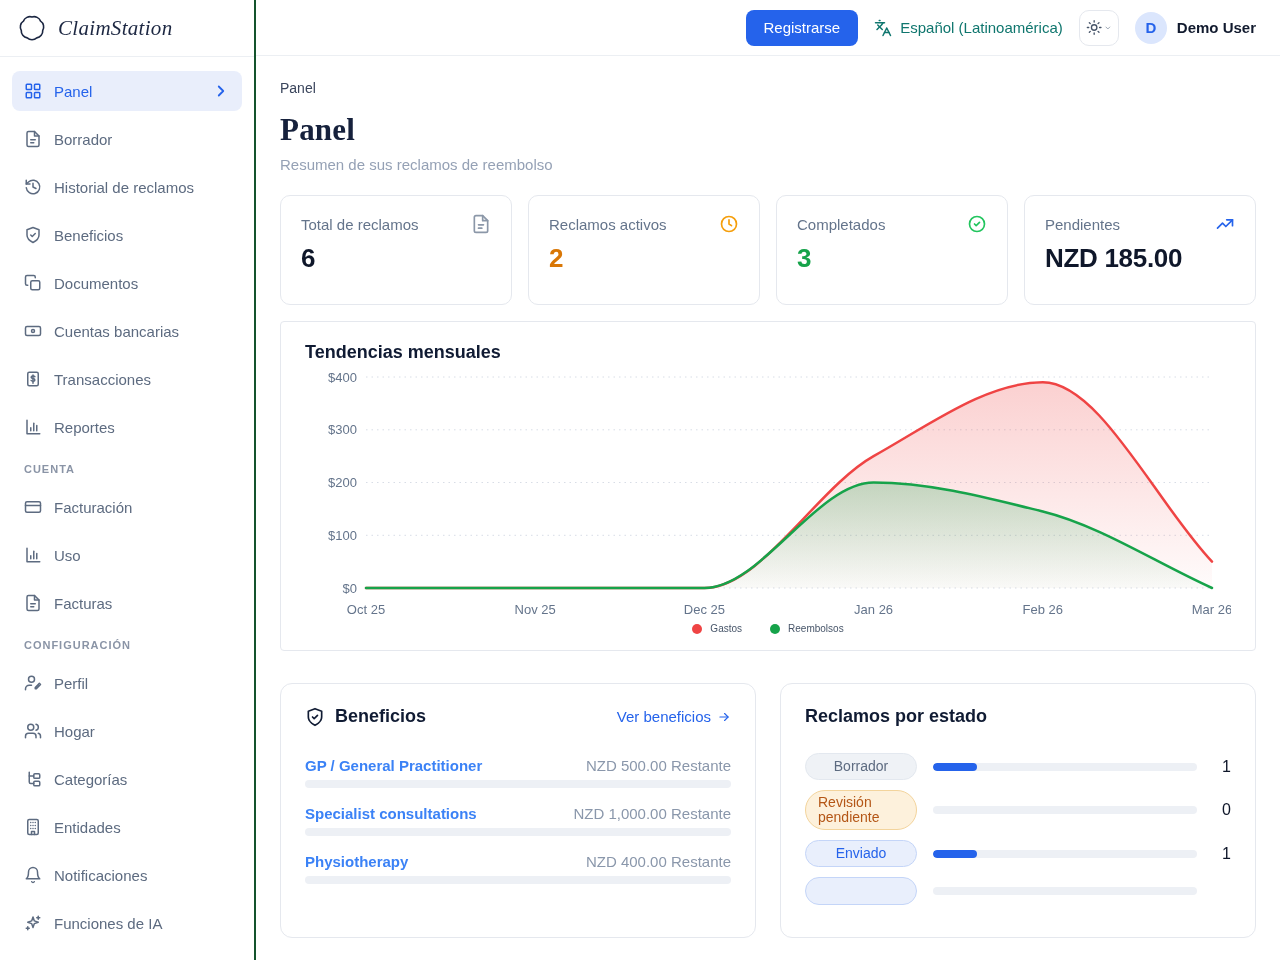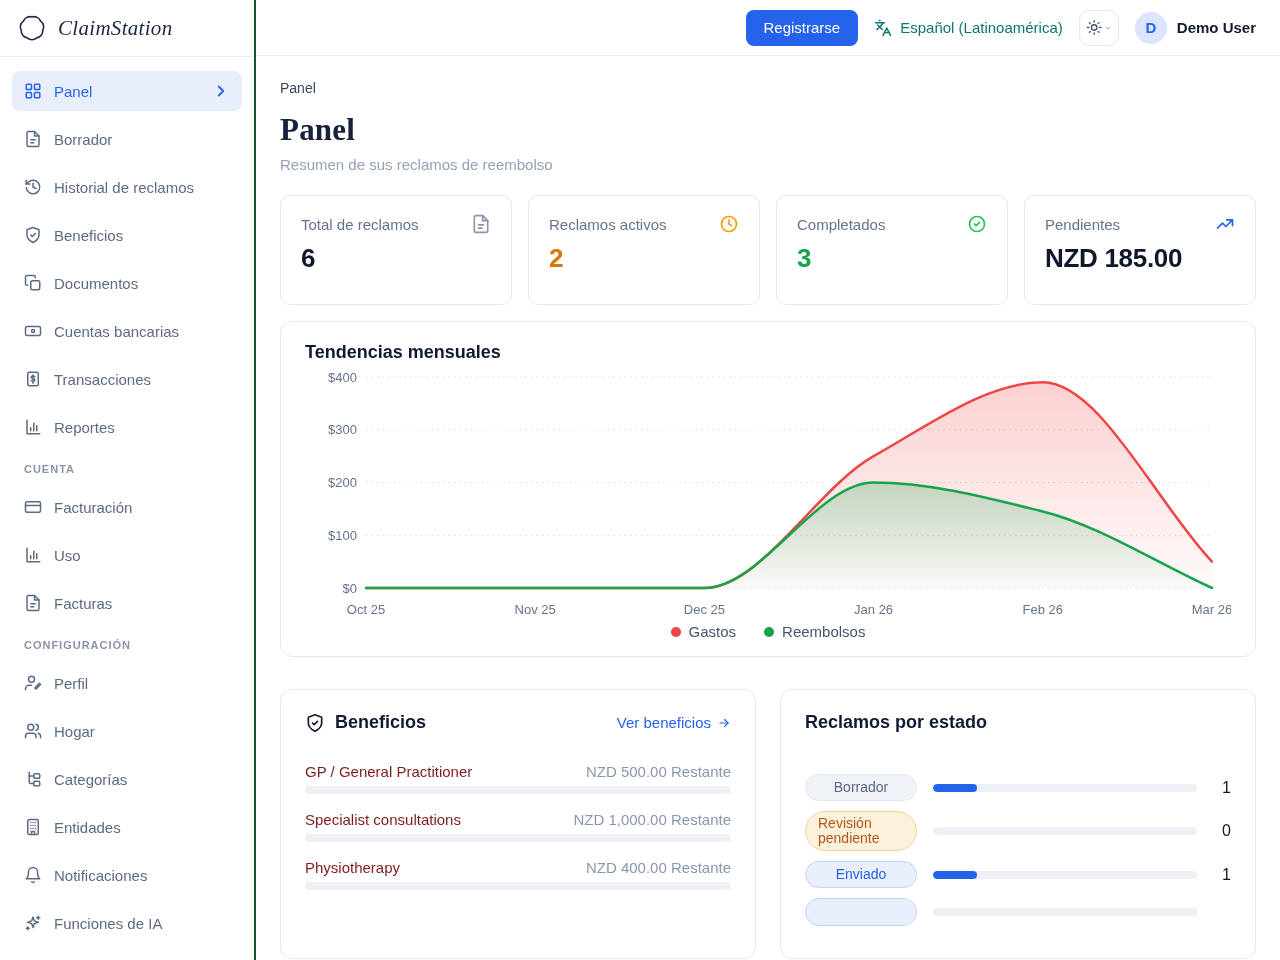--- a/index.html
+++ b/index.html
@@ -42,35 +42,35 @@
                 color:#16213c;margin:16px 0 8px;letter-spacing:.2px}
   .page-subtitle{font-size:15px;color:#95a1b5;margin:0 0 22px}
   
   .stats{display:grid;grid-template-columns:repeat(4,1fr);gap:16px}
   .stat-card{border:1px solid #e5e8ee;border-radius:10px;padding:18px 20px;background:#fff;
              box-sizing:border-box;height:110px}
   .stat-head{display:flex;justify-content:space-between;align-items:center;color:#64748b;font-size:15px}
   .stat-head svg{width:20px;height:20px}
   .stat-value{font-size:26px;font-weight:700;margin-top:9px;letter-spacing:-.3px}
   
-  .chart-card{border:1px solid #e5e8ee;border-radius:12px;padding:20px 24px 16px;margin-top:16px;background:#fff}
+  .chart-card{border:1px solid #e5e8ee;border-radius:4px;padding:20px 24px 16px;margin-top:16px;background:#fff}
   .chart-title{font-size:18px;font-weight:700;color:#101b33}
-  .legend{display:flex;justify-content:center;gap:28px;margin-top:2px;color:#475569;font-size:15px}
+  .legend{display:flex;justify-content:center;gap:28px;margin-top:2px;color:#475569;font-size:10px}
   .legend-item{display:flex;align-items:center}
   .legend-dot{width:10px;height:10px;border-radius:50%;display:inline-block;margin-right:8px;background:#999}
   
   .bottom{display:grid;grid-template-columns:1fr 1fr;gap:24px;margin-top:32px}
   .panel-card{border:1px solid #e5e8ee;border-radius:12px;padding:22px 24px;background:#fff}
   .card-head{display:flex;justify-content:space-between;align-items:center;margin-bottom:30px}
   .card-title{font-size:18px;font-weight:700;color:#101b33;display:flex;align-items:center;gap:10px}
   .card-title svg{width:20px;height:20px}
   .link{color:#2563eb;font-size:15px;text-decoration:none;display:flex;align-items:center;gap:6px;cursor:pointer}
   .benefit-row{margin-bottom:17px}
   .benefit-top{display:flex;justify-content:space-between;align-items:baseline}
-  .benefit-name{font-weight:400;font-size:15px;color:#7f1d1d}
+  .benefit-name{font-weight:700;font-size:15px;color:#3b82f6}
   .benefit-remaining{color:#8a97ab;font-size:15px}
   .benefit-track{height:8px;background:#edf0f5;border-radius:99px;margin-top:6px}
   .status-row{display:flex;align-items:center;gap:16px;margin-bottom:10px}
   .pill{width:112px;min-width:112px;box-sizing:border-box;text-align:center;border-radius:999px;
         font-size:14px;padding:5px 10px;border:1px solid transparent;line-height:15px}
   .pill.gray{background:#eff2f6;border-color:#e3e8ef;color:#5d6b80}
   .pill.amber{background:#fdf1dc;border-color:#f3d49c;color:#b45616;text-align:left;padding:4px 12px}
   .pill.blue{background:#e9effc;border-color:#c4d5f8;color:#2563eb}
   .status-track{flex:1;height:8px;background:#edf0f5;border-radius:99px;overflow:hidden}
   .status-fill{height:100%;background:#2563eb;border-radius:99px;width:0}
@@ -396,21 +396,21 @@
         <div class="benefit-row">
           <div class="benefit-top">
             <span class="benefit-name">Physiotherapy</span>
             <span class="benefit-remaining">NZD 400.00 Restante</span>
           </div>
           <div class="benefit-track"></div>
         </div>
       </div>
 
       <div class="panel-card">
-        <div class="card-head" style="margin-bottom:41px">
+        <div class="card-head" style="margin-bottom:26px">
           <div class="card-title">Reclamos por estado</div>
         </div>
         <div class="status-row">
           <span class="pill gray">Borrador</span>
           <div class="status-track">
             <div class="status-fill" style="width: 16.7%;"></div>
           </div>
           <span class="status-count">1</span>
         </div>
         <div class="status-row">

